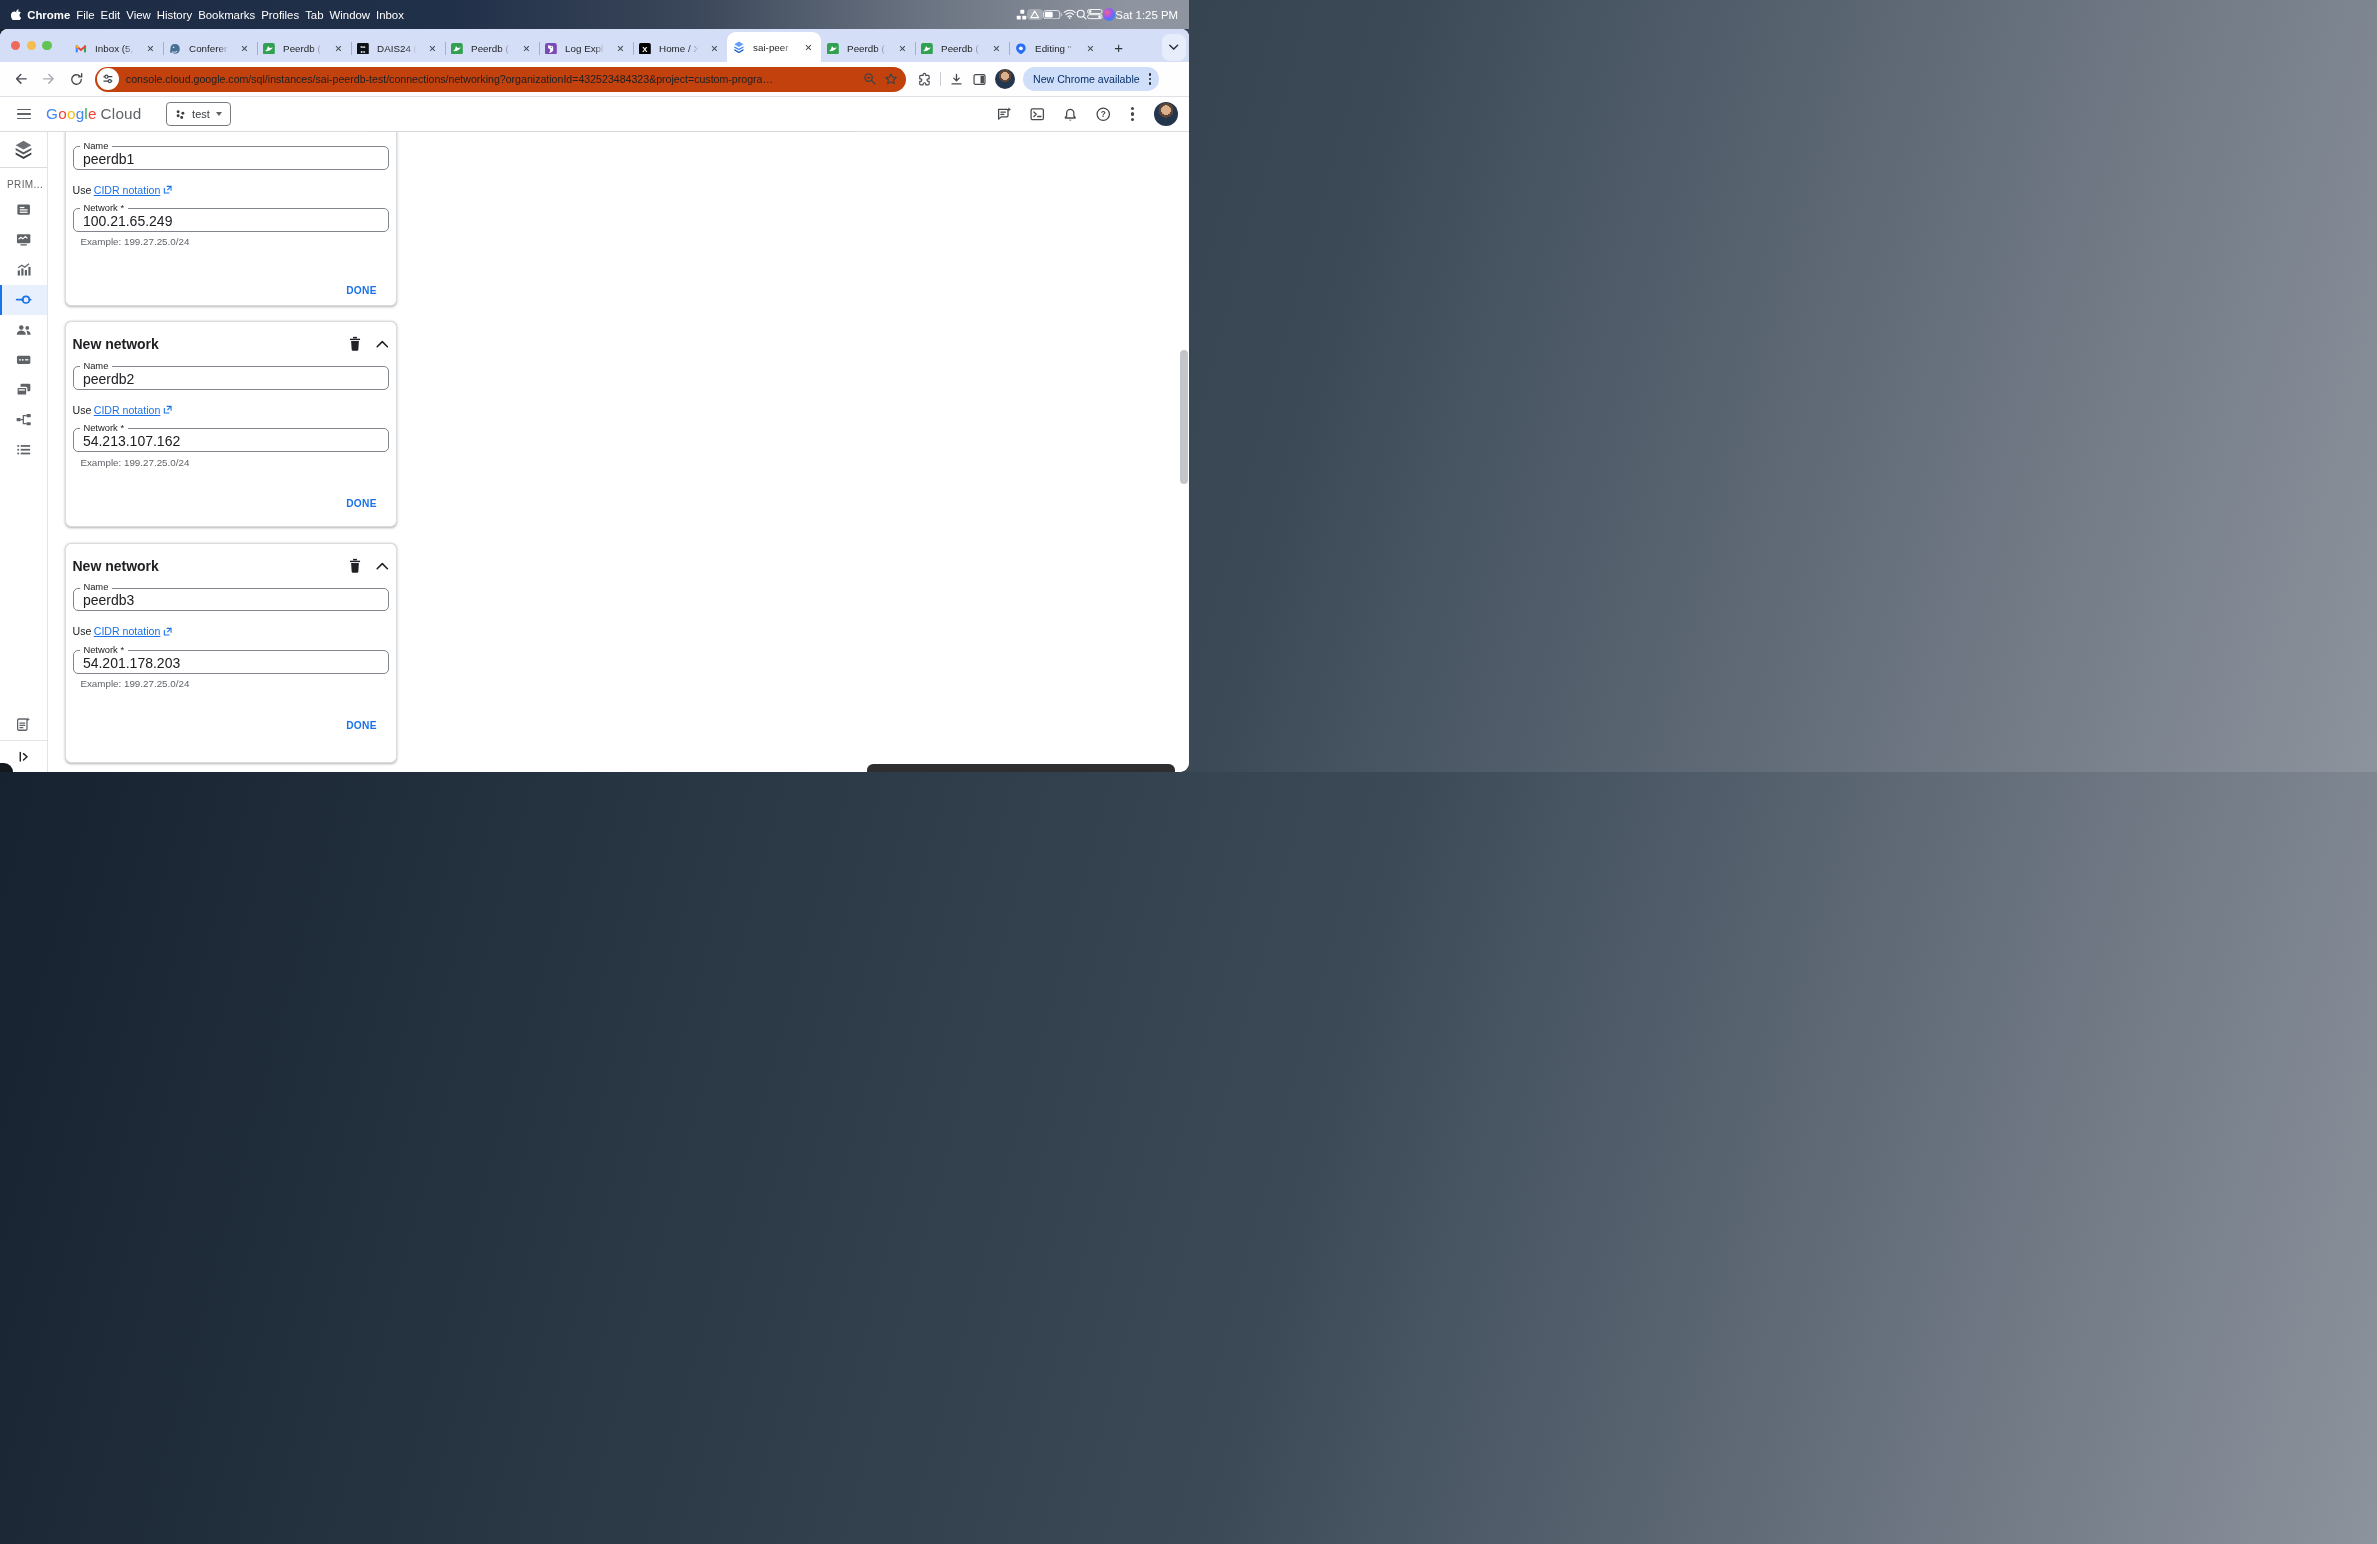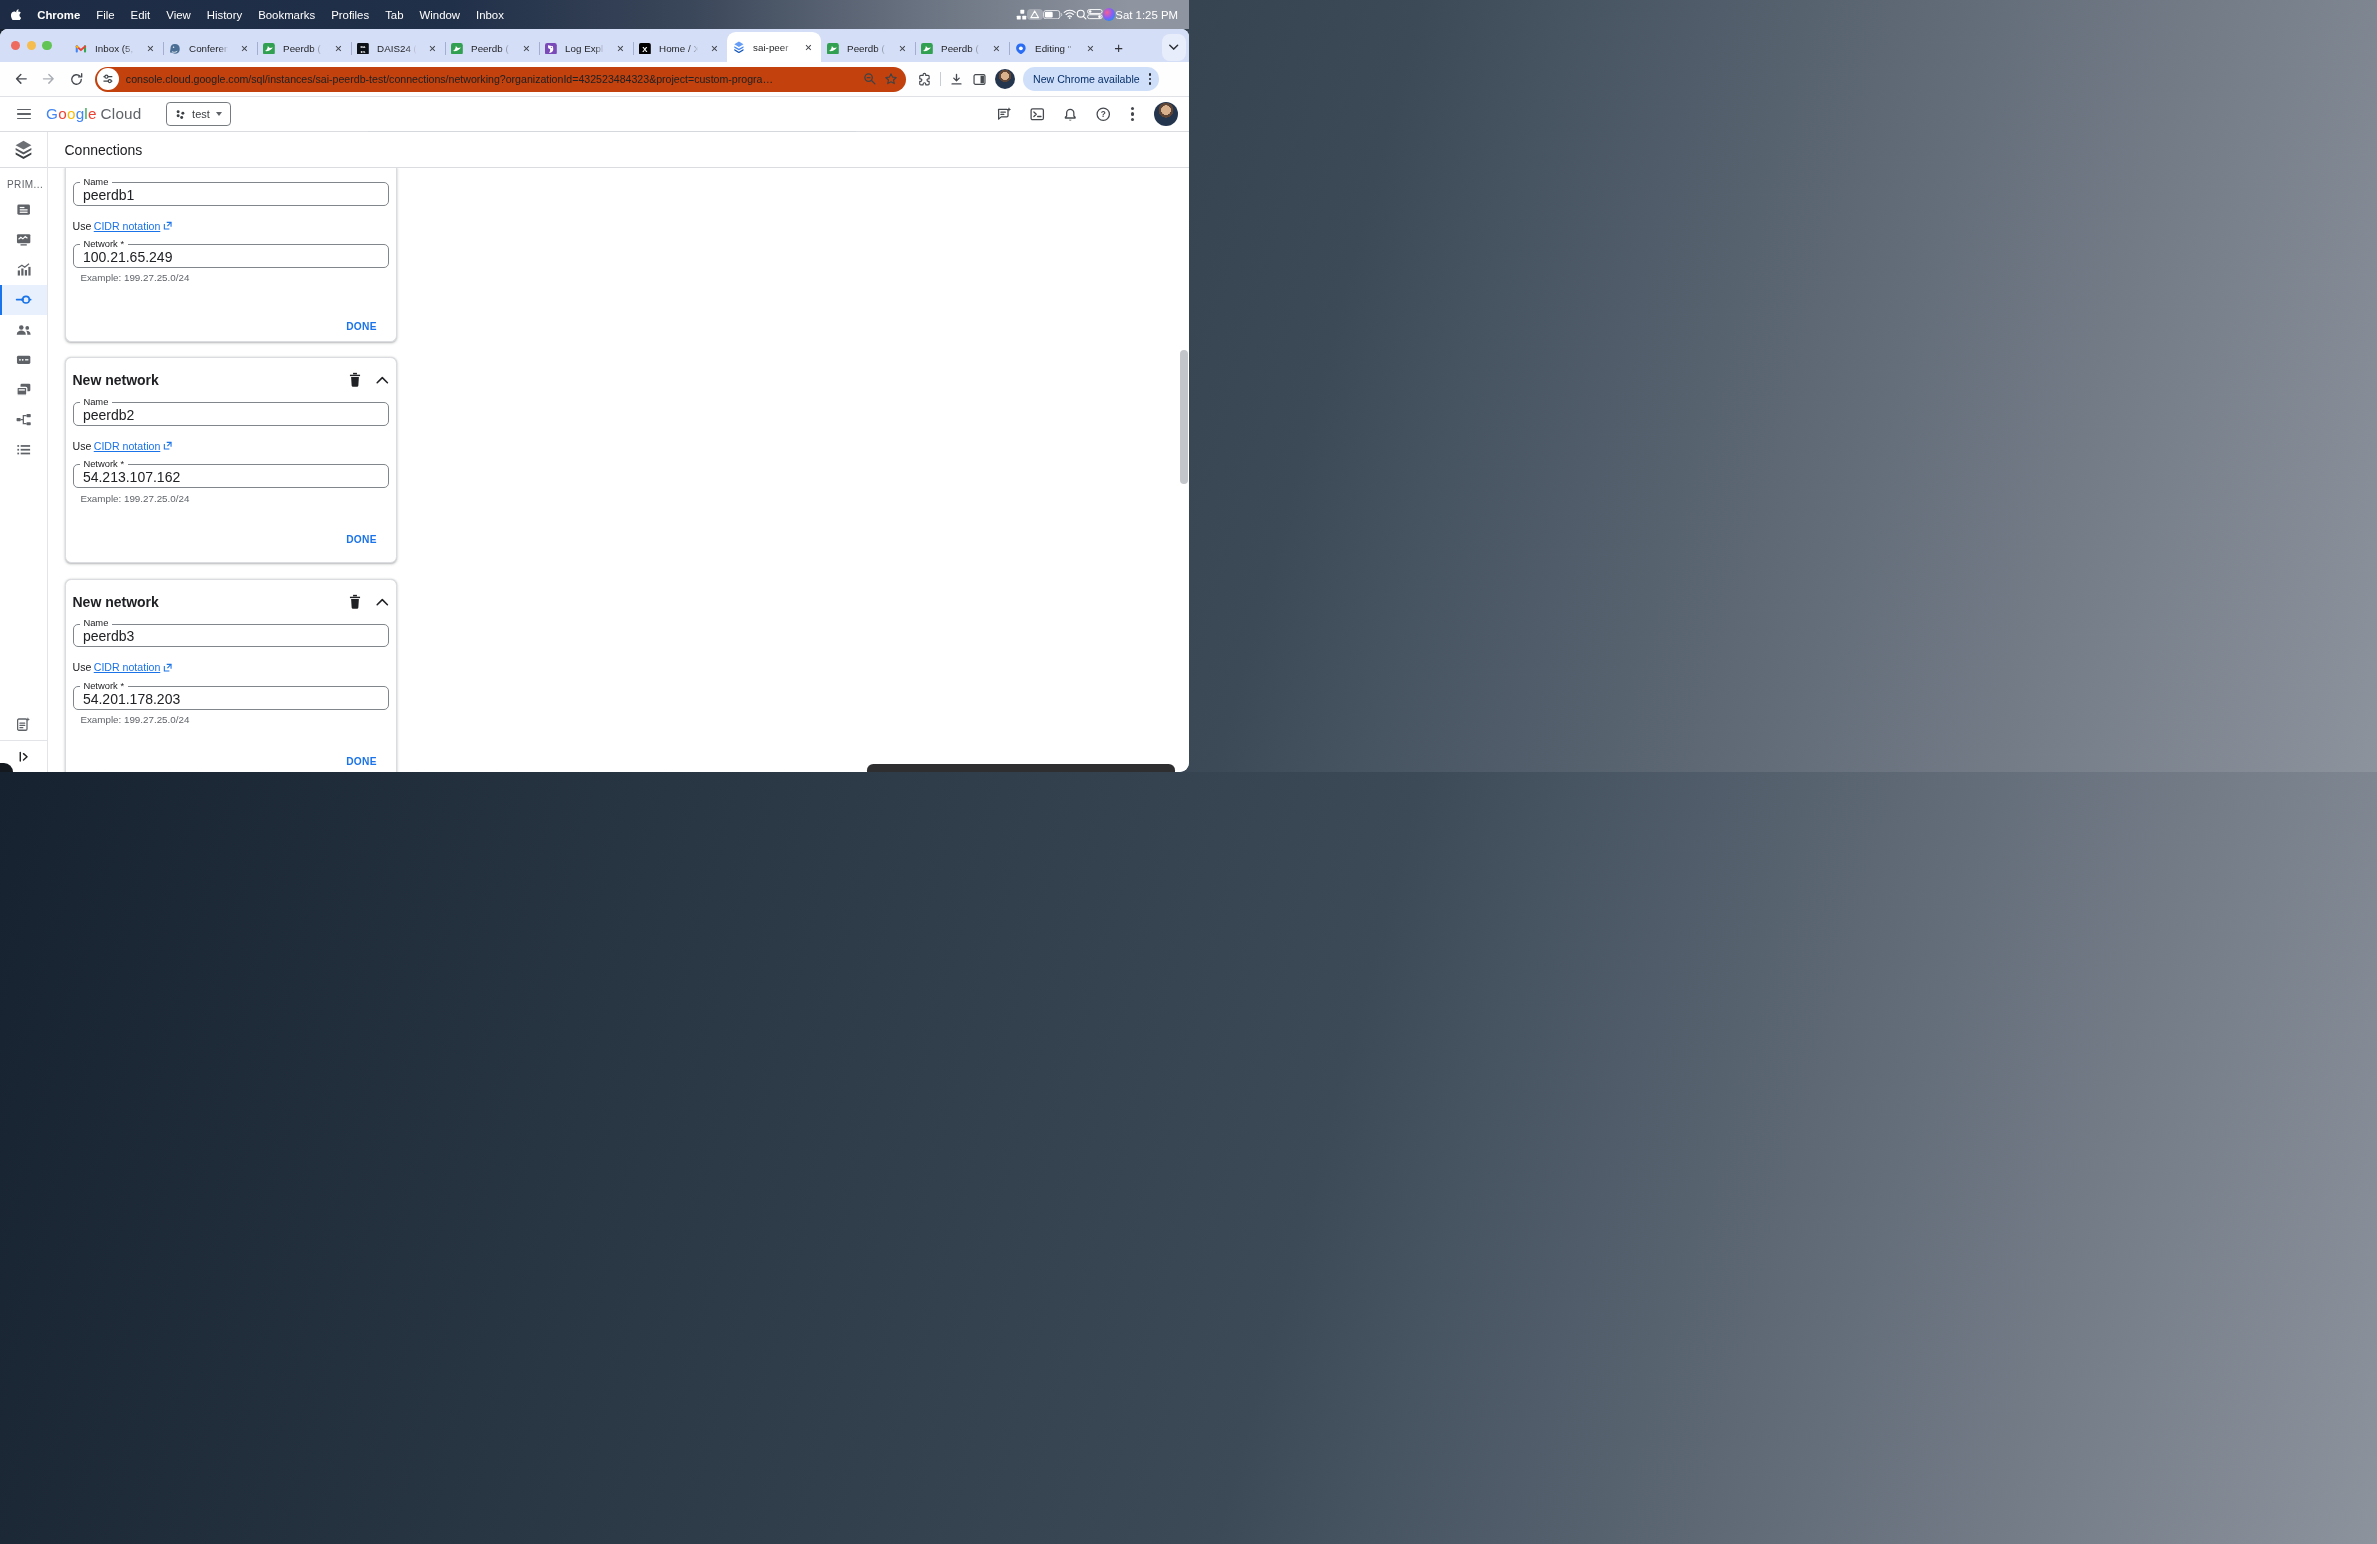--- a/index.html
+++ b/index.html
@@ -4,21 +4,21 @@
 <style>
   html,body{margin:0;padding:0;}
   body{width:1189px;height:772px;overflow:hidden;position:relative;
        font-family:"Liberation Sans",sans-serif;
        background:linear-gradient(105deg,#16222f 0%,#3c4a58 55%,#8d939d 100%);}
   svg{display:block}
   
   .menubar{position:absolute;top:0;left:0;right:0;height:29px;display:flex;align-items:center;
     background:linear-gradient(90deg,#1d2b44 0%,#213049 38%,#3a4659 58%,#6b7482 78%,#8f95a0 95%);
     color:#fff;font-size:11.4px;padding:0 11px;box-sizing:border-box;}
-  .mb-left{display:flex;gap:16px}
+  .mb-left{display:flex;gap:6px}
   .mb-item{white-space:nowrap;cursor:default}
   .mb-item.app{font-weight:700}
   .mb-right{margin-left:auto;display:flex;align-items:center;gap:0}
   .mb-clock{font-weight:500;white-space:nowrap}
   .tri-app{background:rgba(255,255,255,.28);border-radius:3.9px;padding:1.6px 3.1px}
   .siri-orb{width:12.6px;height:12.6px;border-radius:50%;
     background:radial-gradient(circle at 35% 35%,#f6618e,#8b5cf6 45%,#3b82f6 72%,#35c06c 100%)}
   
   .window{position:absolute;top:29px;left:0;right:0;bottom:0;border-radius:7.9px 7.9px 9.4px 9.4px;overflow:hidden;background:#fff}
   .tabstrip{height:33px;background:#d4def7;display:flex;align-items:flex-end;position:relative}
@@ -558,23 +558,20 @@
         <div class="sb-brow last">
           <svg width="15.7" height="15.7" viewBox="0 0 22 22">
               <path d="M6 5 v12" stroke="#202124" stroke-width="2" stroke-linecap="round"></path>
               <path d="M10.5 6.5 l5 4.5 -5 4.5" stroke="#202124" stroke-width="2" fill="none" stroke-linecap="round" stroke-linejoin="round"></path>
             </svg>
         </div>
       </div>
     </aside>
 
     <main class="main">
-      <div class="page-header">
-        <span class="page-title">Connections</span>
-      </div>
       <div class="scrollarea">
 
         <section class="card cut-top">
           <div class="field">
             <span class="flabel">Name</span>
             <input type="text" value="peerdb1" style="">
           </div>
           <div class="cidr-row">
             <span>Use</span>
             <span class="cidr-link">

